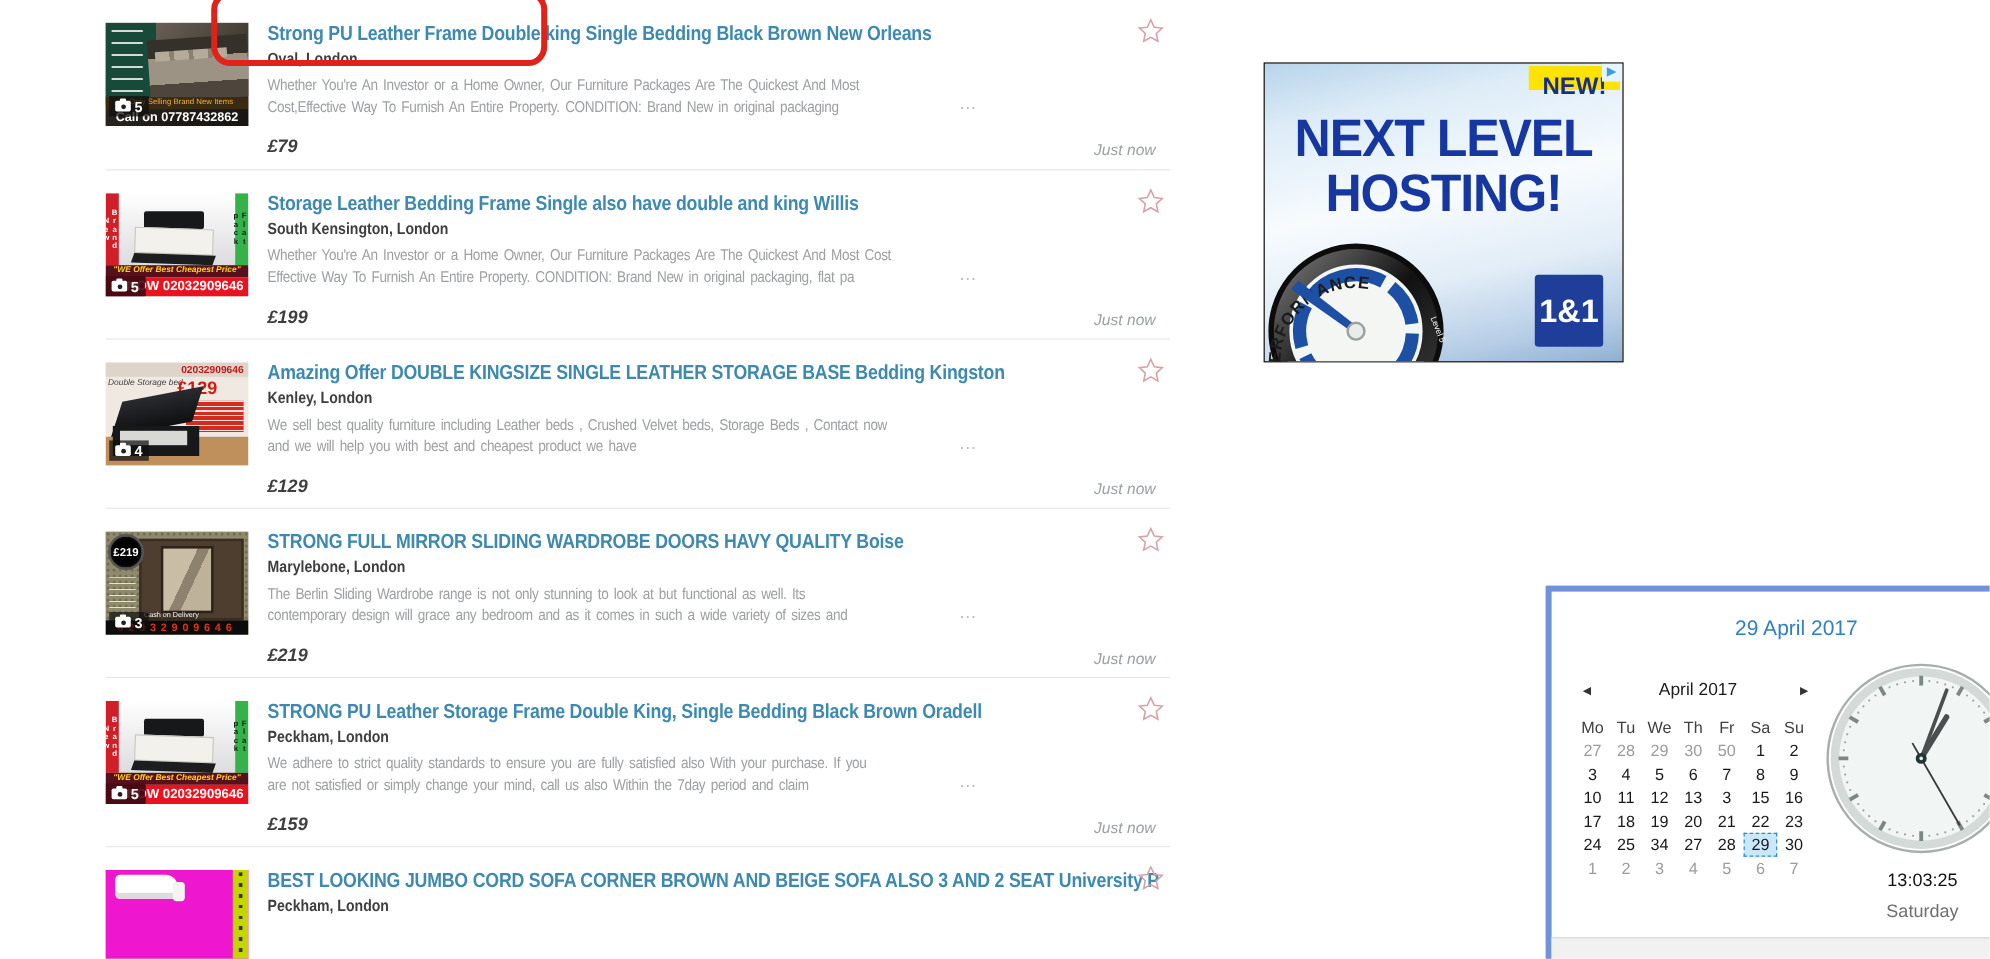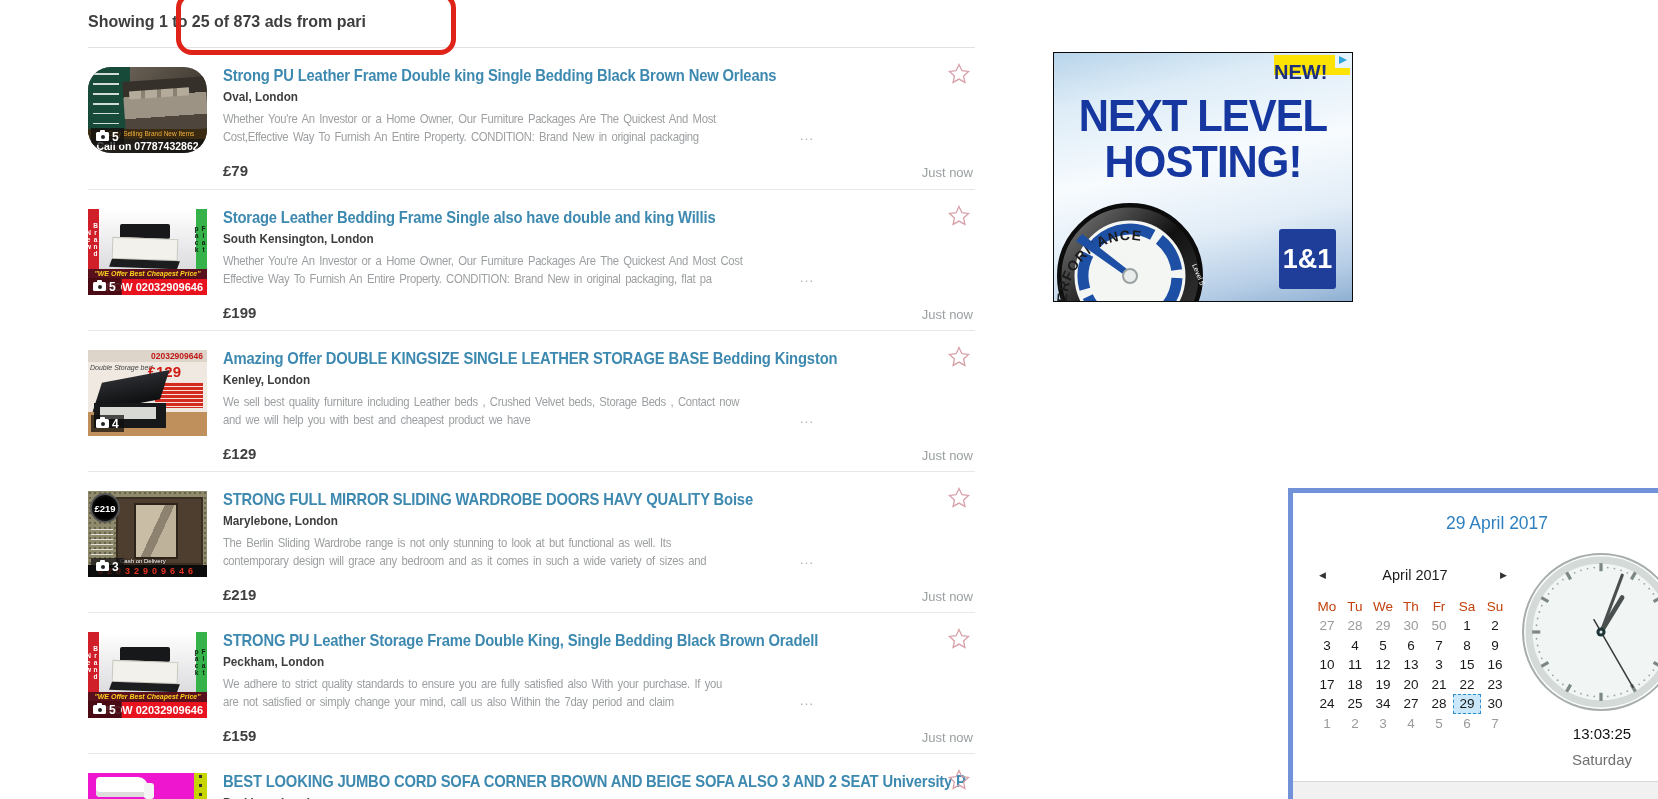--- a/index.html
+++ b/index.html
@@ -26,34 +26,34 @@
     position:absolute; top:18px; font-size:17px; font-weight:700; color:#3d89b0;
     letter-spacing:-.2px; transform:scaleX(.87); transform-origin:0 0;
     text-decoration:none; cursor:pointer; }
   .loc { position:absolute; top:41px; font-size:13.5px; font-weight:700; color:#3e3e3e;
     white-space:nowrap; transform:scaleX(.87); transform-origin:0 0; }
   .desc { position:absolute; top:62px; width:740px; }
   .dline { white-space:nowrap; font-size:13px; color:#9da0a2; letter-spacing:-.35px;
     word-spacing:2px; line-height:18px; transform:scaleX(.87); transform-origin:0 0; }
   .dots { position:absolute; left:576px; top:16px; font-size:15px; color:#b9b9b9;
     letter-spacing:2px; cursor:pointer; }
-  .price { position:absolute; left:0; top:114px; font-size:15px; font-weight:700; color:#3e3e3e; }
-  .when { position:absolute; right:2px; top:117px; font-size:13px; color:#9aa0a2; }
+  .price { position:absolute; left:0; top:114px; font-size:15px; font-weight:700; color:#3e3e3e;font-style:italic; }
+  .when { position:absolute; right:12px; top:117px; font-size:13px; color:#9aa0a2;font-style:italic; }
   .star { position:absolute; right:4px; top:14px; width:24px; height:24px; cursor:pointer; }
 
   
   .pcount { position:absolute; left:3px; bottom:3px; height:17px; z-index:4;
     background:rgba(15,15,15,.72); color:#fff; display:flex; align-items:center;
     gap:3px; padding:0 5px; font-size:12px; font-weight:700; }
   .cam { width:13px; height:9px; background:#fff; border-radius:1.5px; position:relative; display:inline-block; }
   .cam::before { content:""; position:absolute; left:4px; top:-2px; width:5px; height:3px; background:#fff; border-radius:1px; }
   .cam::after { content:""; position:absolute; left:4.5px; top:2.5px; width:4px; height:4px; background:#222; border-radius:50%; }
 
   
-  .v-bed-dark { background:linear-gradient(135deg,#7a7164,#3c362e 70%,#2e2a24);border-radius:23px; }
+  .v-bed-dark { background:linear-gradient(135deg,#7a7164,#3c362e 70%,#2e2a24); }
   .v-bed-dark .greenpanel { left:0; top:0; width:42px; height:68px; background:#174a39; }
   .v-bed-dark .greenpanel::before { content:""; position:absolute; left:5px; top:6px; width:26px; height:54px;
     background:repeating-linear-gradient(180deg,rgba(255,255,255,.8) 0 1.5px,transparent 1.5px 10px); }
   .v-bed-dark .bed1 { left:36px; top:12px; right:0; height:52px; transform:rotate(-4deg);
     background:linear-gradient(180deg,#35302a 0 30%,#9c9384 30% 72%,#4e463c 72% 100%); }
   .v-bed-dark .bed1::before { content:""; position:absolute; left:6px; top:10px; width:60px; height:8px;
     background:repeating-linear-gradient(90deg,#b4ab9a 0 12px,#8a8172 12px 16px); }
   .v-bed-dark .orange { left:0; right:0; top:62px; height:10px; background:#3a2a12; color:#f2b13d;
     font-size:6.5px; line-height:10px; padding-left:20px; white-space:nowrap; }
   .v-bed-dark .cap1 { left:0; right:0; bottom:0; height:14px; background:rgba(10,8,6,.6); color:#fff;
@@ -116,61 +116,58 @@
     background:#f4f4f4; border-radius:3px; }
   .v-sofa-pink .limestripe { right:0; top:0; bottom:0; width:13px; background:#c6d400; }
   .v-sofa-pink .limestripe::before { content:""; position:absolute; left:5px; top:2px; width:3px; height:100%;
     background:repeating-linear-gradient(180deg,#333 0 3px,transparent 3px 9px); }
 
   
   .banner { position:absolute; left:1053px; top:52px; width:300px; height:250px; overflow:hidden;
     border:1px solid #0a0a0a; cursor:pointer;
     background:linear-gradient(168deg,#b8d4ea 0%,#ddecf7 18%,#f7fbfe 45%,#e2edf7 68%,#b6cde6 88%,#8fb0d2 100%); }
   .newbadge { position:absolute; right:2px; top:2px; width:76px; height:20px; background:#fce303;
-    color:#1c2f7d; font-weight:800; font-size:20px; line-height:34px; text-align:left; z-index:2; }
+    color:#1c2f7d; font-weight:800; font-size:20px; line-height:34px; text-align:center; z-index:2; }
   .adchoices { position:absolute; right:0; top:0; width:17px; height:15px; background:#e8f4fb; z-index:3; }
   .adchoices .tri { position:absolute; left:4px; top:3px; width:0; height:0;
     border-top:4.5px solid transparent; border-bottom:4.5px solid transparent; border-left:8px solid #2fa3dc; }
   .bline1 { position:absolute; left:0; right:0; top:38px; text-align:center; font-size:44px; font-weight:800;
     color:#16379f; letter-spacing:-1px; transform:scaleX(.95); white-space:nowrap; }
   .bline2 { position:absolute; left:0; right:0; top:84px; text-align:center; font-size:44px; font-weight:800;
     color:#16379f; letter-spacing:-1px; transform:scaleX(.95); white-space:nowrap; }
   .gauge { position:absolute; left:-12px; top:148px; }
   .logo11 { position:absolute; right:16px; top:176px; width:57px; height:60px; background:#1e3e99;
     color:#fff; font-weight:800; font-size:27px; display:flex; align-items:center; justify-content:center;
     border-radius:3px; }
 
   
   .panel { position:absolute; left:1288px; top:488px; width:428px; height:380px; background:#fff;
     border:5px solid #7191d8; }
   .pdate { position:absolute; left:0; right:10px; top:20px; text-align:center; font-size:17.5px; color:#2e80c0; }
   .cal { position:absolute; left:20px; top:74px; width:204px; }
   .cnav { position:relative; height:20px; font-size:14.5px; color:#1b1b1b; text-align:center; }
   .cprev { position:absolute; left:6px; top:3px; font-size:9px; color:#333; cursor:pointer; }
   .cnext { position:absolute; right:10px; top:3px; font-size:9px; color:#333; cursor:pointer; }
-  .cdays { display:grid; grid-template-columns:repeat(7,28px); margin-top:12px; font-size:13.5px; color:#c2410c; }
+  .cdays { display:grid; grid-template-columns:repeat(7,28px); margin-top:12px; font-size:13.5px; color:#404040; }
   .cdays span { text-align:center; }
   .cgrid { display:grid; grid-template-columns:repeat(7,28px); grid-auto-rows:19.5px; font-size:13.5px;
     color:#191919; margin-top:2px; }
   .cgrid .c { text-align:center; line-height:19.5px; cursor:pointer; }
   .c.m { color:#9b9b9b; }
   .c.sel { background:#cbe8fb; outline:1px dashed #2d8dd0; outline-offset:-1px; }
   .clock { position:absolute; left:227px; top:58px; width:162px; height:162px; }
   .ptime { position:absolute; left:229px; width:160px; top:232px; text-align:center; font-size:15px; color:#111; }
   .pday { position:absolute; left:229px; width:160px; top:258px; text-align:center; font-size:15px; color:#6f6f6f; }
   .pfoot { position:absolute; left:0; right:0; top:288px; height:92px; background:#f1f1f1;
     border-top:1px solid #d8d8d8; }
 </style>
 </head>
 <body>
 
 <div class="listing">
-  <div class="lhead">
-    <h1>Showing 1 to 25 of 873 ads from pari</h1>
-  </div>
   <div id="ad-list">
       <div class="row">
     <div class="thumb v-bed-dark">
           <div class="greenpanel"></div>
           <div class="bed1"></div>
           <div class="orange">Only Selling Brand New Items</div>
           <div class="cap1">Call on 07787432862</div>
           <div class="pcount">
             <span class="cam"></span>
             <span>5</span>

